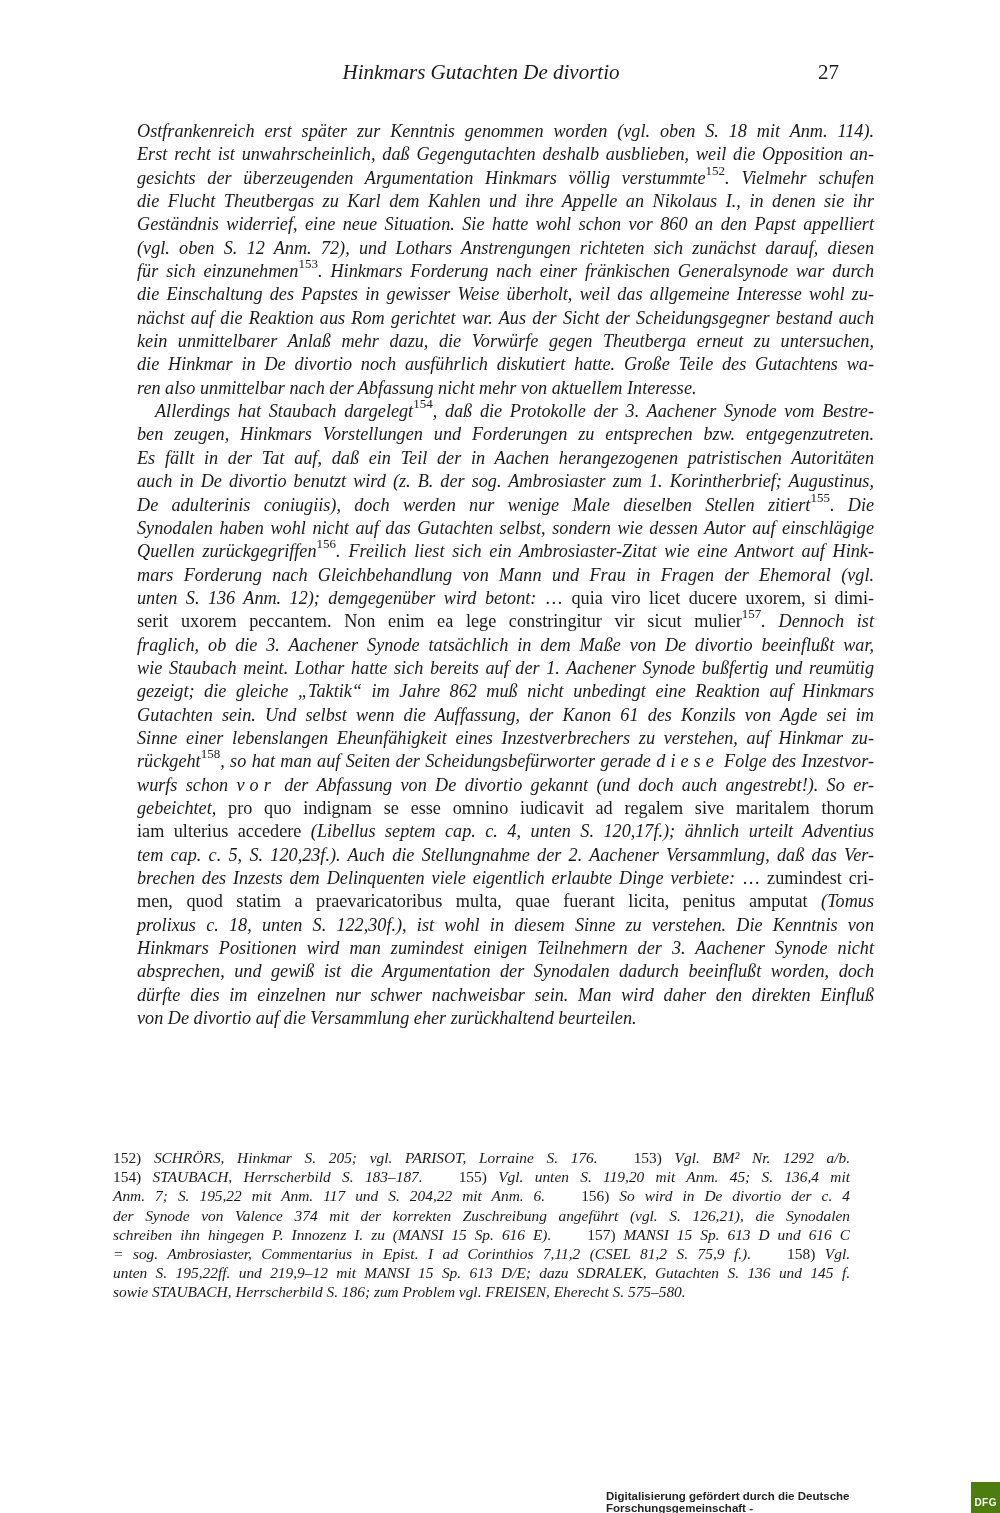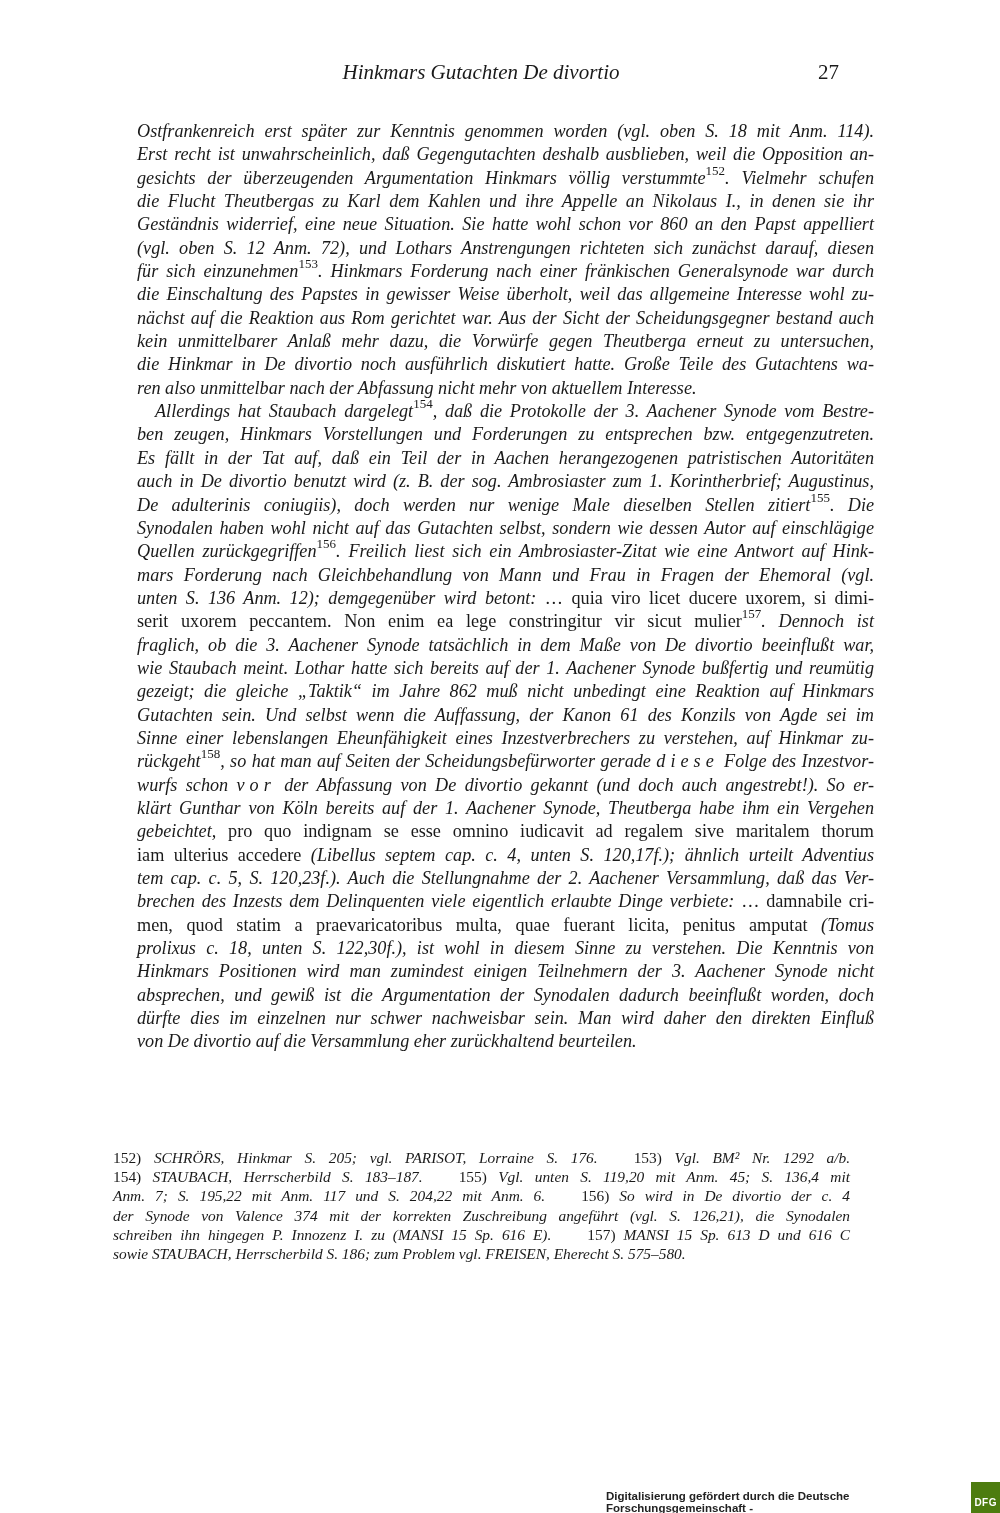--- a/index.html
+++ b/index.html
@@ -58,38 +58,39 @@
     <span class="line"><span class="it">mars Forderung nach Gleichbehandlung von Mann und Frau in Fragen der Ehemoral (vgl.</span></span>
     <span class="line"><span class="it">unten S. 136 Anm. 12); demgegenüber wird betont: </span><span class="rm">… quia viro licet ducere uxorem, si dimi-</span></span>
     <span class="line"><span class="rm">serit uxorem peccantem. Non enim ea lege constringitur vir sicut mulier</span><sup>157</sup><span class="it">. Dennoch ist</span></span>
     <span class="line"><span class="it">fraglich, ob die 3. Aachener Synode tatsächlich in dem Maße von De divortio beeinflußt war,</span></span>
     <span class="line"><span class="it">wie Staubach meint. Lothar hatte sich bereits auf der 1. Aachener Synode bußfertig und reumütig</span></span>
     <span class="line"><span class="it">gezeigt; die gleiche „Taktik“ im Jahre 862 muß nicht unbedingt eine Reaktion auf Hinkmars</span></span>
     <span class="line"><span class="it">Gutachten sein. Und selbst wenn die Auffassung, der Kanon 61 des Konzils von Agde sei im</span></span>
     <span class="line"><span class="it">Sinne einer lebenslangen Eheunfähigkeit eines Inzestverbrechers zu verstehen, auf Hinkmar zu-</span></span>
     <span class="line"><span class="it">rückgeht</span><sup>158</sup><span class="it">, so hat man auf Seiten der Scheidungsbefürworter gerade </span><span class="it sp">diese</span><span class="it"> Folge des Inzestvor-</span></span>
     <span class="line"><span class="it">wurfs schon </span><span class="it sp">vor</span><span class="it"> der Abfassung von De divortio gekannt (und doch auch angestrebt!). So er-</span></span>
-    <span class="line"><span class="it">klärt Gunthar von Köln bereits auf der 1. Aachener Synode, Theutberga habe ihm ein Vergehen</span></span>
     <span class="line"><span class="it">gebeichtet, </span><span class="rm">pro quo indignam se esse omnino iudicavit ad regalem sive maritalem thorum</span></span>
     <span class="line"><span class="rm">iam ulterius accedere </span><span class="it">(Libellus septem cap. c. 4, unten S. 120,17f.); ähnlich urteilt Adventius</span></span>
     <span class="line"><span class="it">tem cap. c. 5, S. 120,23f.). Auch die Stellungnahme der 2. Aachener Versammlung, daß das Ver-</span></span>
-    <span class="line"><span class="it">brechen des Inzests dem Delinquenten viele eigentlich erlaubte Dinge verbiete: </span><span class="rm">… damnabile cri-</span></span>
+    <span class="line"><span class="it">brechen des Inzests dem Delinquenten viele eigentlich erlaubte Dinge verbiete: </span><span class="rm">… zumindest cri-</span></span>
     <span class="line"><span class="rm">men, quod statim a praevaricatoribus multa, quae fuerant licita, penitus amputat </span><span class="it">(Tomus</span></span>
     <span class="line"><span class="it">prolixus c. 18, unten S. 122,30f.), ist wohl in diesem Sinne zu verstehen. Die Kenntnis von</span></span>
     <span class="line"><span class="it">Hinkmars Positionen wird man zumindest einigen Teilnehmern der 3. Aachener Synode nicht</span></span>
     <span class="line"><span class="it">absprechen, und gewiß ist die Argumentation der Synodalen dadurch beeinflußt worden, doch</span></span>
     <span class="line"><span class="it">dürfte dies im einzelnen nur schwer nachweisbar sein. Man wird daher den direkten Einfluß</span></span>
     <span class="line last"><span class="it">von De divortio auf die Versammlung eher zurückhaltend beurteilen.</span></span>
   </div>
 
 <div class="footnotes" id="footnotes">
     <span class="fline"><span class="rm">152) </span><span class="it">SCHRÖRS, Hinkmar S. 205; vgl. PARISOT, Lorraine S. 176.</span><span class="gap"></span><span class="rm">153) </span><span class="it">Vgl. BM² Nr. 1292 a/b.</span></span>
     <span class="fline"><span class="rm">154) </span><span class="it">STAUBACH, Herrscherbild S. 183–187.</span><span class="gap"></span><span class="rm">155) </span><span class="it">Vgl. unten S. 119,20 mit Anm. 45; S. 136,4 mit</span></span>
     <span class="fline"><span class="it">Anm. 7; S. 195,22 mit Anm. 117 und S. 204,22 mit Anm. 6.</span><span class="gap"></span><span class="rm">156) </span><span class="it">So wird in De divortio der c. 4</span></span>
     <span class="fline"><span class="it">der Synode von Valence 374 mit der korrekten Zuschreibung angeführt (vgl. S. 126,21), die Synodalen</span></span>
     <span class="fline"><span class="it">schreiben ihn hingegen P. Innozenz I. zu (MANSI 15 Sp. 616 E).</span><span class="gap"></span><span class="rm">157) </span><span class="it">MANSI 15 Sp. 613 D und 616 C</span></span>
+    <span class="fline"><span class="it">= sog. Ambrosiaster, Commentarius in Epist. I ad Corinthios 7,11,2 (CSEL 81,2 S. 75,9 f.).</span><span class="gap"></span><span class="rm">158) </span><span class="it">Vgl.</span></span>
+    <span class="fline"><span class="it">unten S. 195,22ff. und 219,9–12 mit MANSI 15 Sp. 613 D/E; dazu SDRALEK, Gutachten S. 136 und 145 f.</span></span>
     <span class="fline last"><span class="it">sowie STAUBACH, Herrscherbild S. 186; zum Problem vgl. FREISEN, Eherecht S. 575–580.</span></span>
   </div>
 
 <div class="credit">
   <span>Digitalisierung gefördert durch die Deutsche Forschungsgemeinschaft -</span>
   <span class="dfg-logo">DFG</span>
 </div>
 
 </body></html>

